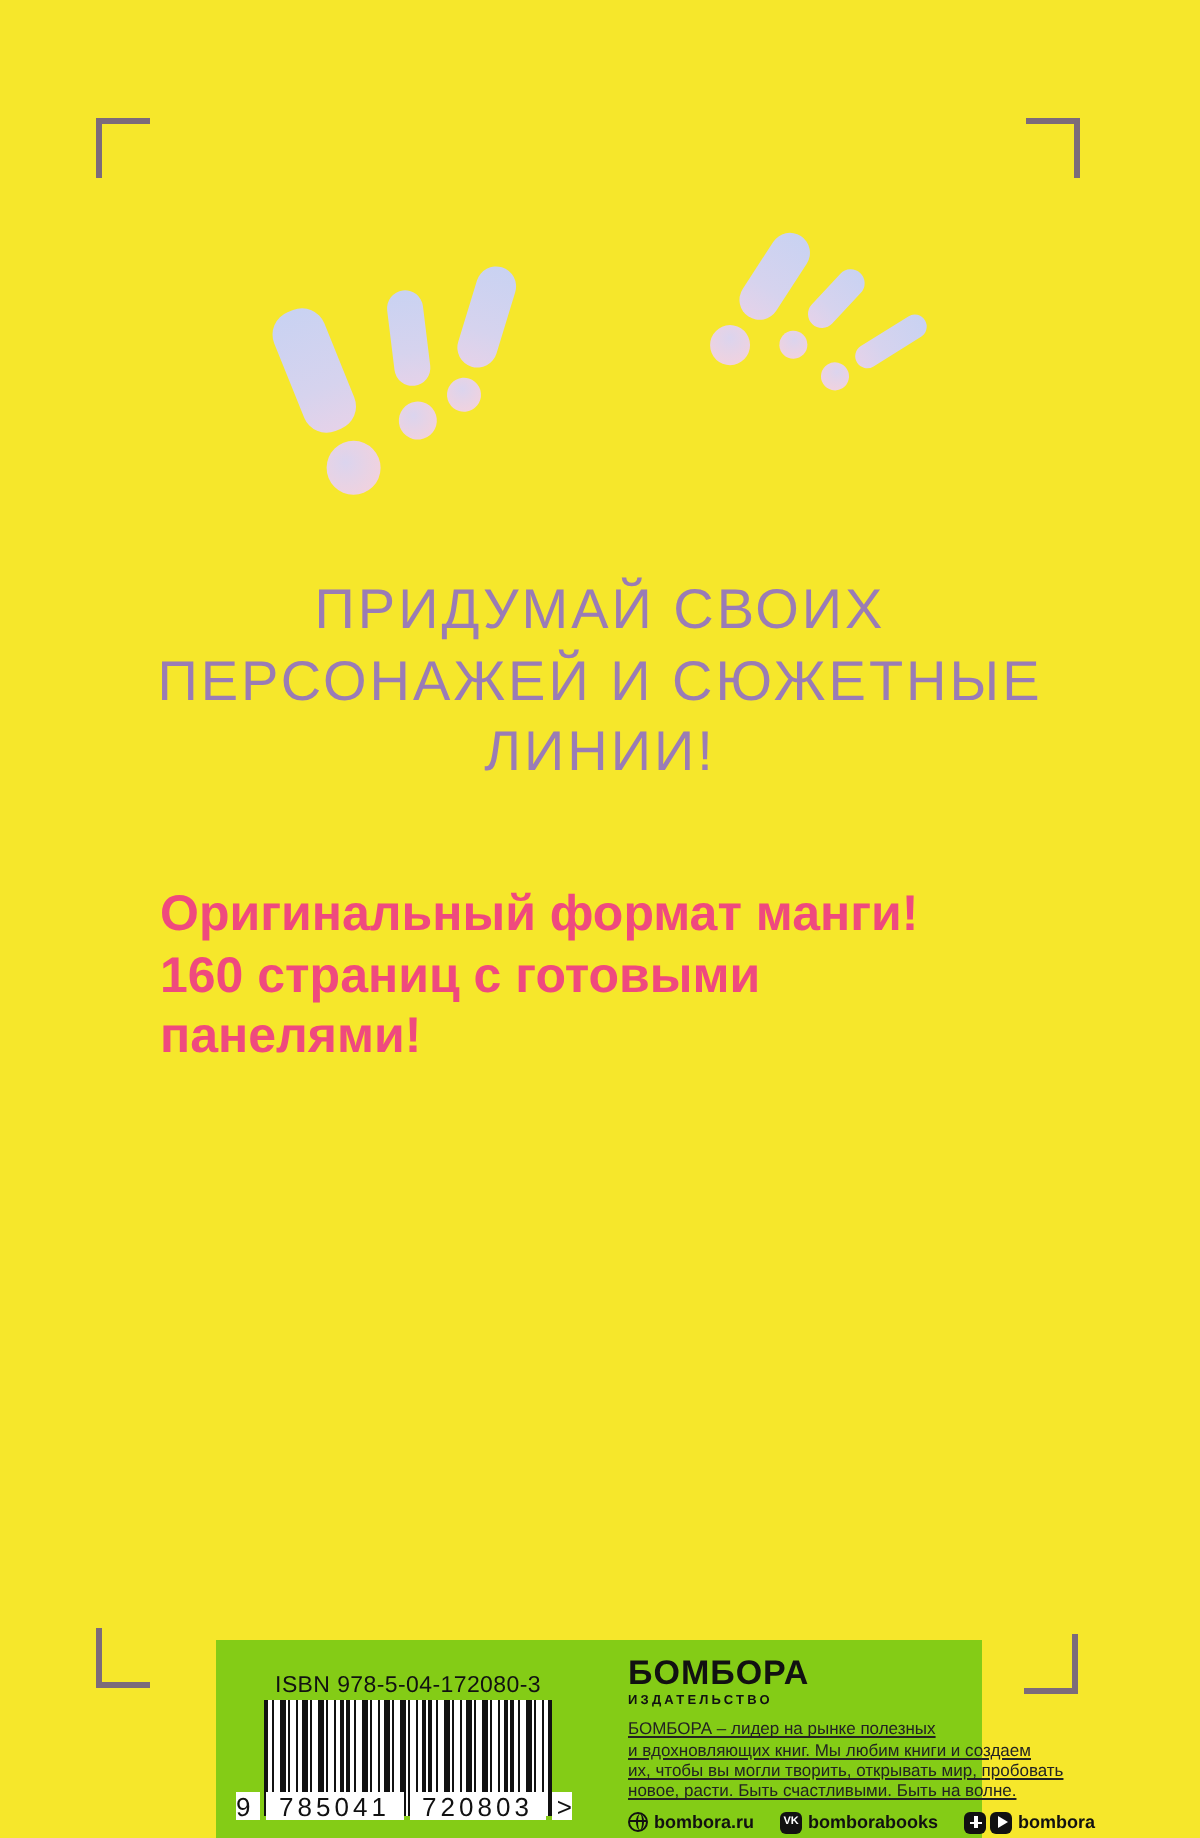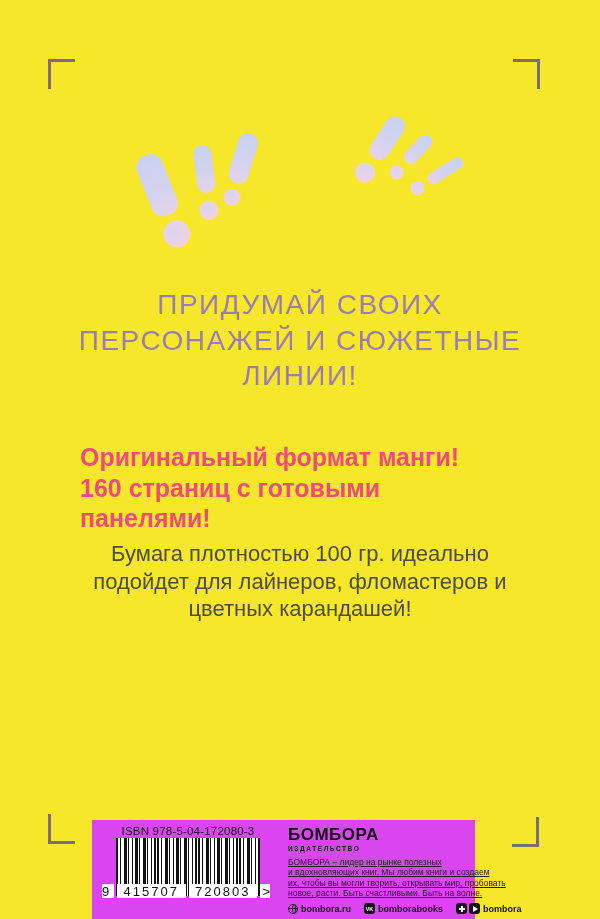--- a/index.html
+++ b/index.html
@@ -65,22 +65,22 @@
     white-space:pre-line;
   }
   .bodytext{
     position:absolute;left:70px;top:540px;width:460px;
     color:var(--dark);font-size:22px;line-height:1.25;font-weight:400;
     text-align:center;white-space:pre-line;
   }
 
   
   .footer{
-    position:absolute;left:92px;top:820px;width:383px;height:99px;
-    background:#d946ef;display:flex;align-items:flex-start;
+    position:absolute;left:108px;top:820px;width:383px;height:99px;
+    background:#84cc16;display:flex;align-items:center;
     padding:5px 8px 0 8px;
   }
   .barcode-block{width:172px;margin-left:2px;flex:none;}
   .isbn{font-size:11.5px;color:var(--ink);text-align:center;letter-spacing:0.2px;margin-bottom:1px;}
   .barcode{position:relative;width:168px;height:58px;}
   .barcode .bars{
     position:absolute;left:14px;right:10px;top:0;bottom:0;
     background:repeating-linear-gradient(90deg,
       #111 0 2px,#fff 2px 4px,#111 4px 5px,#fff 5px 8px,
       #111 8px 11px,#fff 11px 12px,#111 12px 13px,#fff 13px 16px,
@@ -93,21 +93,21 @@
     position:absolute;left:0;right:0;bottom:-2px;height:15px;
     display:flex;align-items:flex-end;
     font-size:13px;color:var(--ink);line-height:1;
   }
   .digits span{background:#fff;padding:1px 0 0 0;}
   .d-first{width:12px;text-align:left;}
   .d-gap{width:3px;background:transparent !important;}
   .d-g1,.d-g2{flex:1;text-align:center;letter-spacing:2px;}
   .d-arrow{width:10px;text-align:right;}
 
-  .publisher-block{margin-left:14px;flex:1;padding-top:1px;}
+  .publisher-block{margin-left:24px;flex:1;padding-top:1px;}
   .pub-name{font-size:17px;font-weight:700;color:var(--ink);letter-spacing:0.5px;line-height:1;}
   .pub-type{font-size:6.5px;font-weight:700;color:var(--ink);letter-spacing:1.6px;margin-top:2px;}
   .pub-desc{font-size:8.5px;line-height:1.22;color:#222;margin-top:5px;white-space:pre-line;text-decoration:underline;}
   .social-row{display:flex;align-items:center;margin-top:5px;font-size:9px;color:var(--ink);}
   .social-item{display:flex;align-items:center;margin-right:13px;font-weight:bold;}
   .social-item .lbl{margin-left:3px;}
   .ic{flex:none;}
   .icon-globe{width:10px;height:10px;border-radius:50%;border:1.5px solid var(--ink);position:relative;}
   .icon-globe::before{content:"";position:absolute;left:0;right:0;top:3px;height:1px;background:var(--ink);}
   .icon-globe::after{content:"";position:absolute;left:2.5px;top:0;bottom:0;width:2px;border-left:1px solid var(--ink);border-right:1px solid var(--ink);border-radius:50%;}
@@ -152,34 +152,31 @@
       <div class="bar"></div>
       <div class="dot"></div>
     </div>
 
   <div class="headline">Придумай своих
 персонажей и сюжетные
 линии!</div>
   <div class="highlight">Оригинальный формат манги!
 160 страниц с готовыми
 панелями!</div>
-  <div class="bodytext">Бумага плотностью 100 гр. идеально
-подойдет для лайнеров, фломастеров и
-цветных карандашей!</div>
 
   <div class="footer">
 
     <div class="barcode-block">
       <div class="isbn">ISBN 978-5-04-172080-3</div>
       <div class="barcode">
         <div class="bars"></div>
         <div class="digits">
           <span class="d-first">9</span>
           <span class="d-gap"></span>
-          <span class="d-g1">415707</span>
+          <span class="d-g1">785041</span>
           <span class="d-gap"></span>
           <span class="d-g2">720803</span>
           <span class="d-gap"></span>
           <span class="d-arrow">&gt;</span>
         </div>
       </div>
     </div>
 
     <div class="publisher-block">
       <div class="pub-name">БОМБОРА</div>

